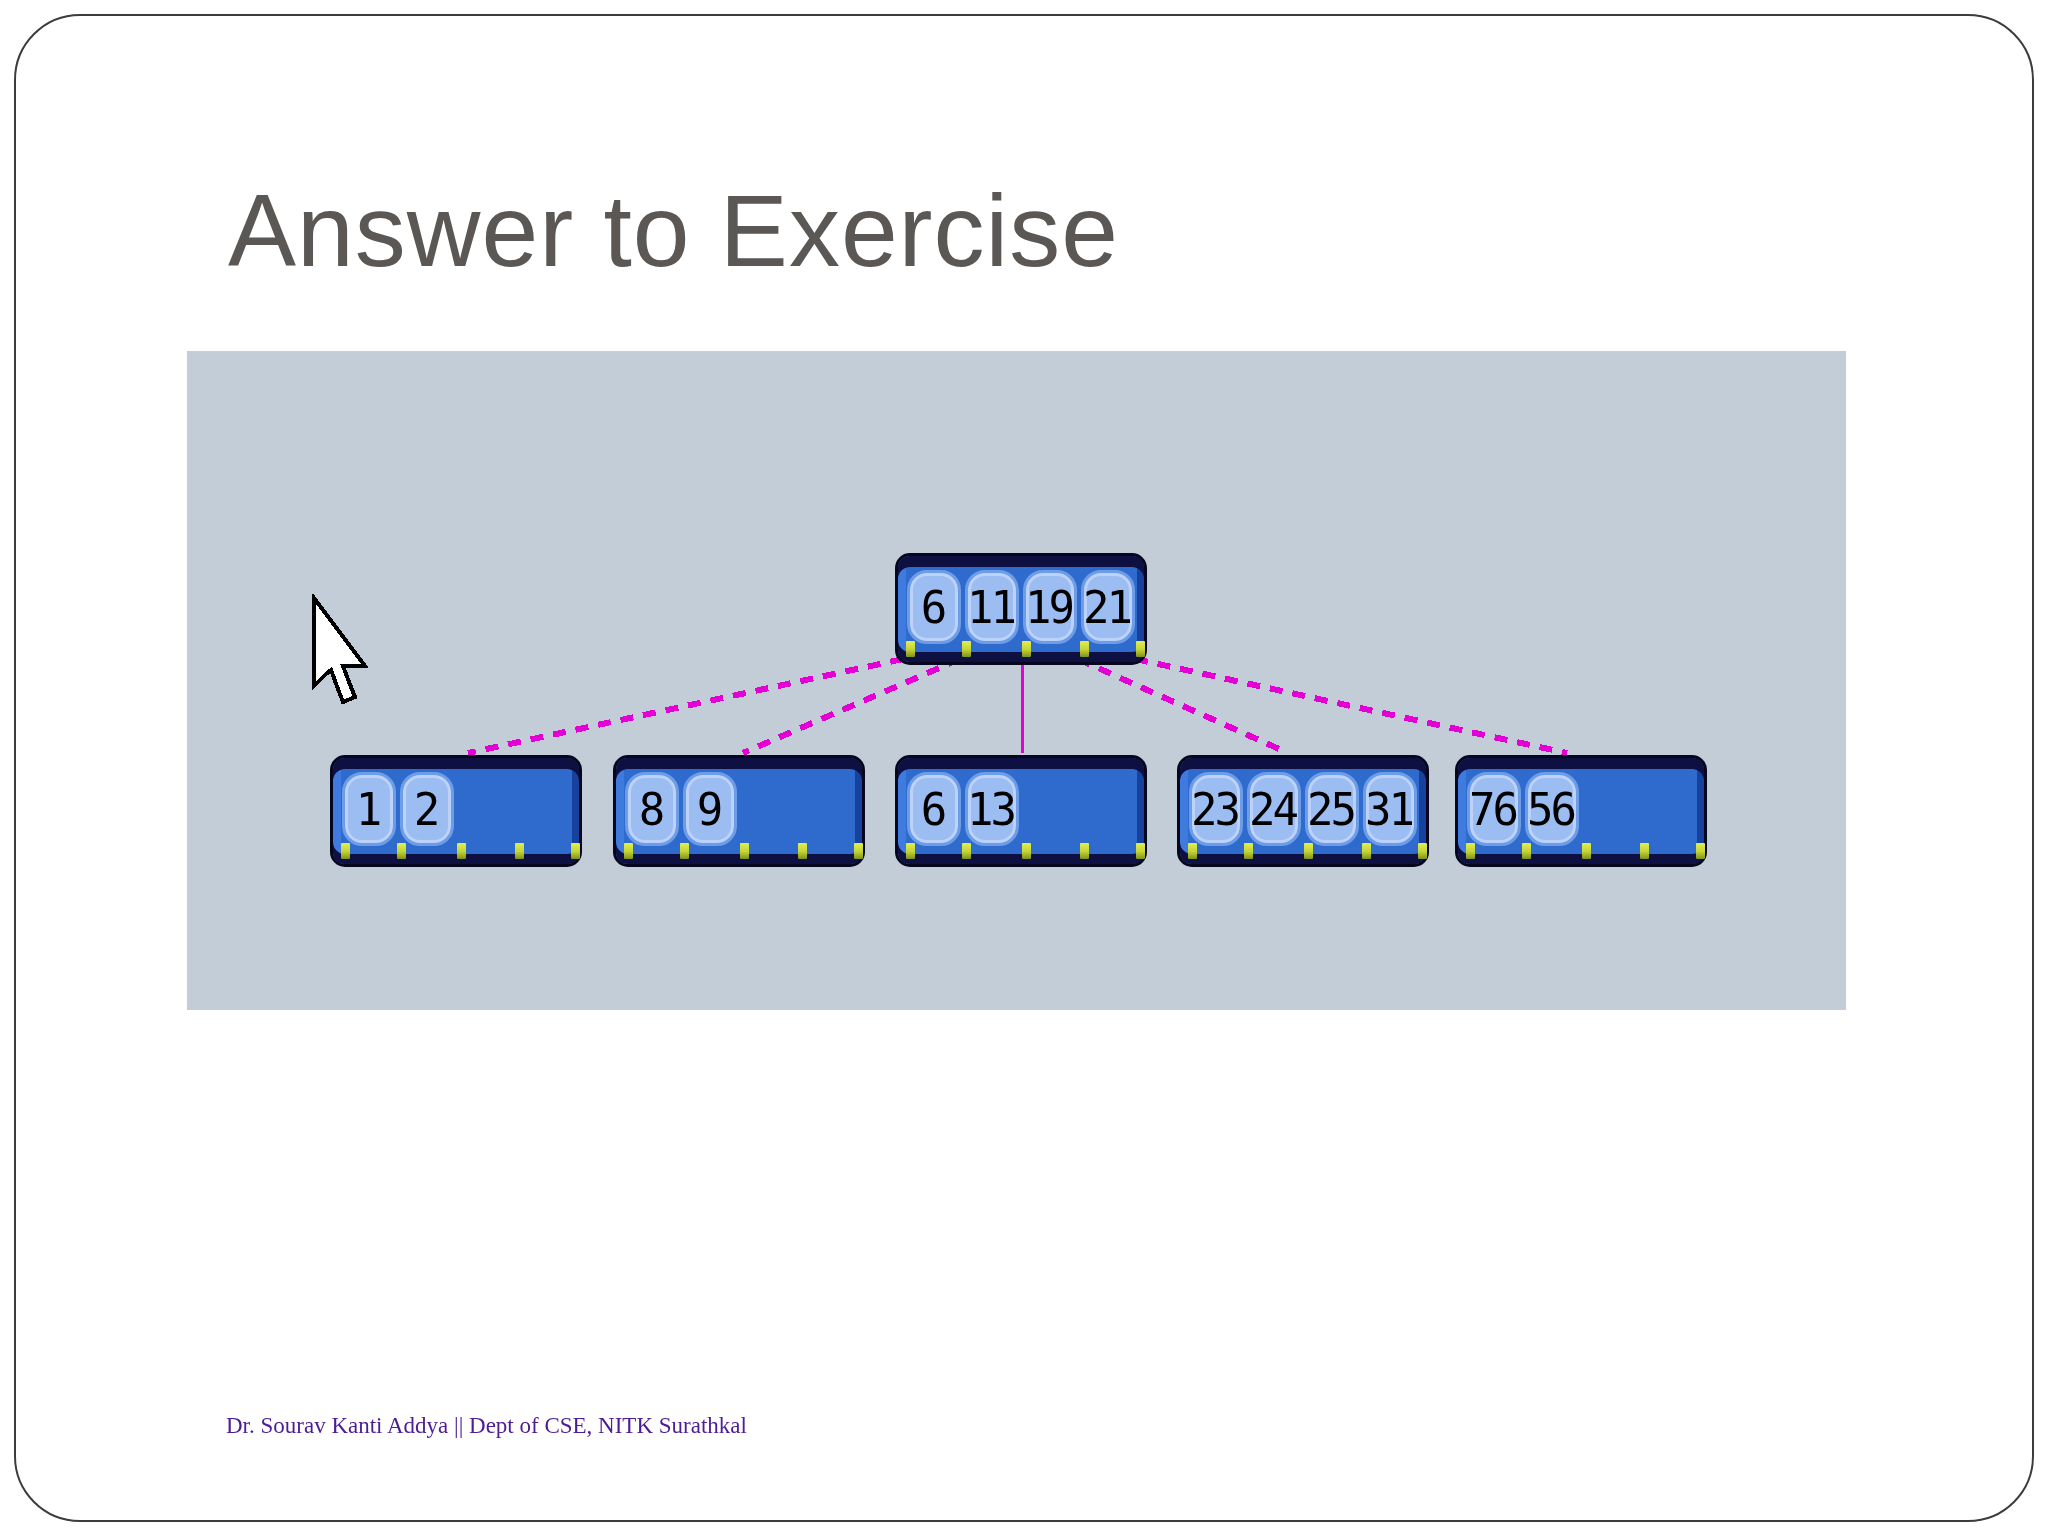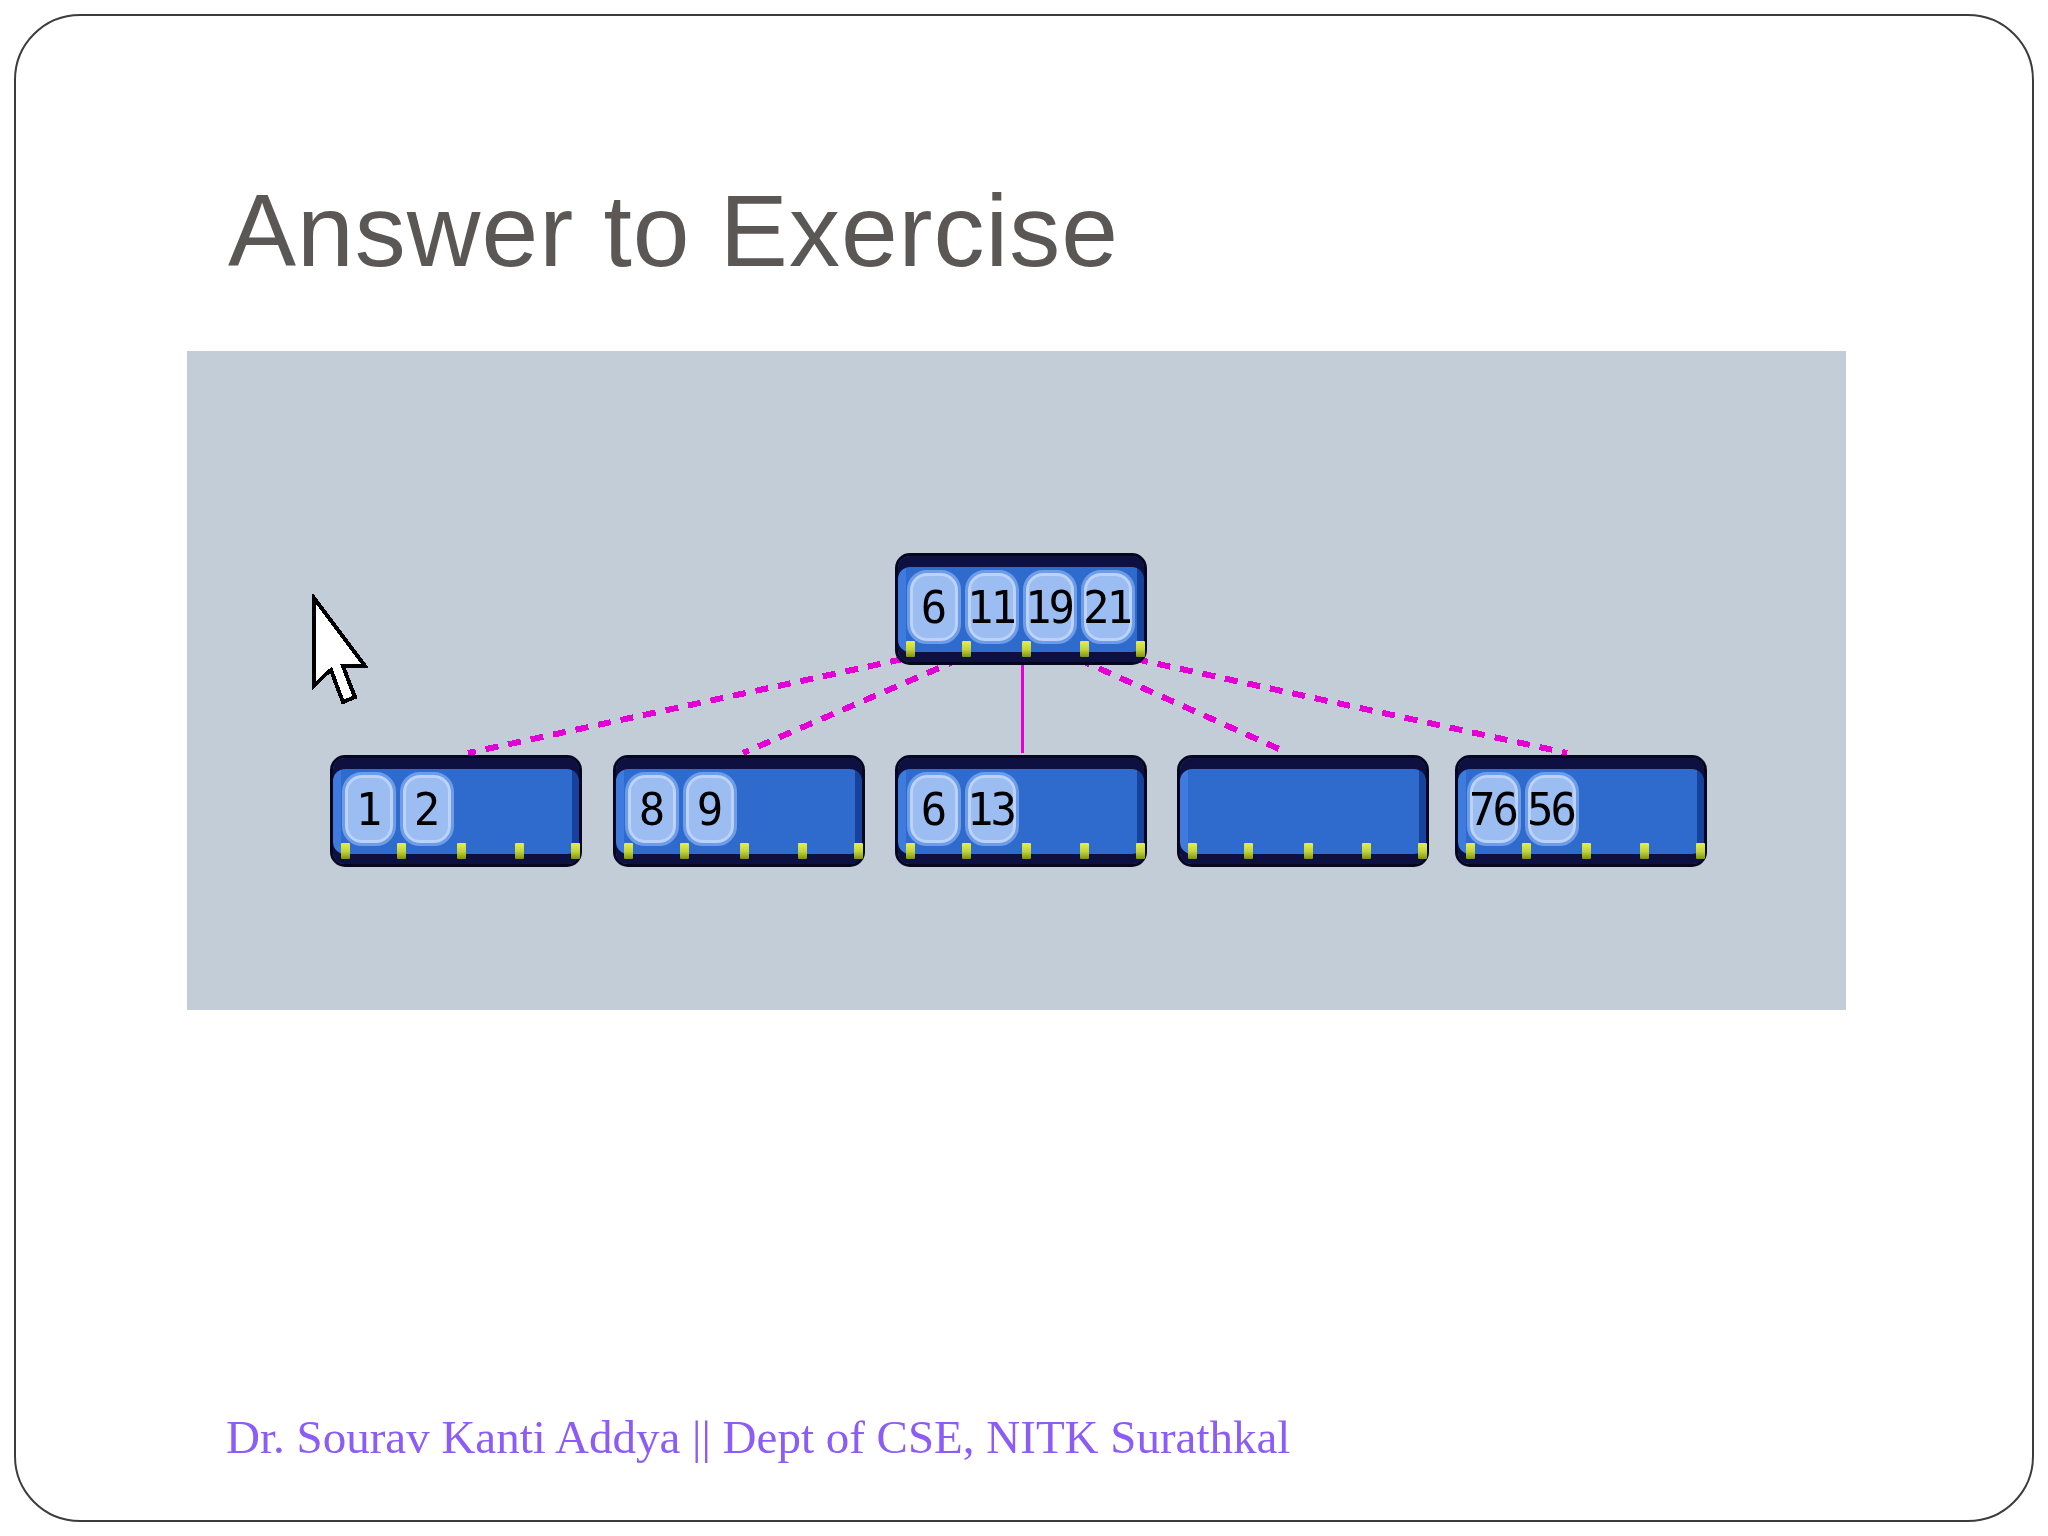--- a/index.html
+++ b/index.html
@@ -65,21 +65,21 @@
   .node-leaf2{left:426px;top:404px;}
   .node-leaf3{left:708px;top:404px;}
   .node-leaf4{left:990px;top:404px;}
   .node-leaf5{left:1268px;top:404px;}
 
   .cursor{position:absolute;left:123px;top:243px;width:58px;height:112px;}
 
   .slide-footer{
     position:absolute;left:226px;top:1414px;line-height:1;
     font-family:"Liberation Serif",serif;
-    font-size:47px;color:#8b5cf6;white-space:nowrap;
+    font-size:23px;color:#4c1d95;white-space:nowrap;
   }
 </style>
 </head>
 <body>
 
 <div class="slide-frame"></div>
 
 <div class="slide-title">Answer to Exercise</div>
 
 <div class="diagram-panel">
@@ -136,20 +136,26 @@
       <div class="key">13</div>
     </div>
     <div class="tick t1"></div>
     <div class="tick t2"></div>
     <div class="tick t3"></div>
     <div class="tick t4"></div>
     <div class="tick t5"></div>
   </div>
 
   <div class="bnode node-leaf4">
+    <div class="keys">
+      <div class="key">23</div>
+      <div class="key">24</div>
+      <div class="key">25</div>
+      <div class="key">31</div>
+    </div>
     <div class="tick t1"></div>
     <div class="tick t2"></div>
     <div class="tick t3"></div>
     <div class="tick t4"></div>
     <div class="tick t5"></div>
   </div>
 
   <div class="bnode node-leaf5">
     <div class="keys">
       <div class="key">76</div>

